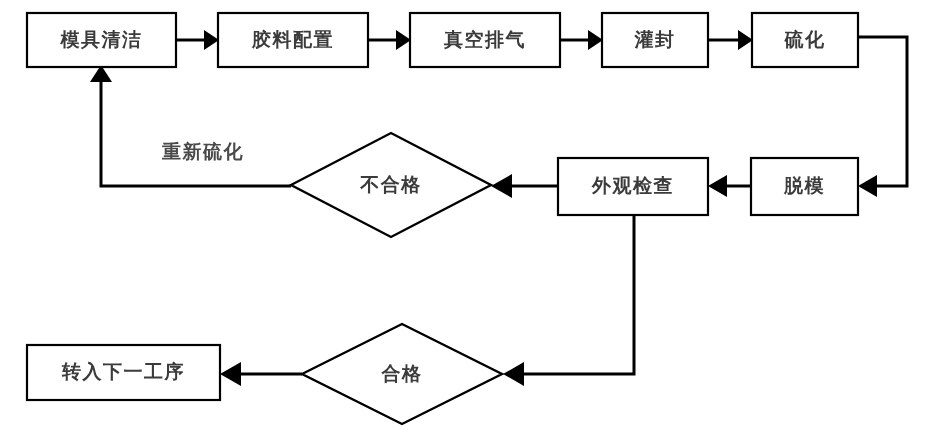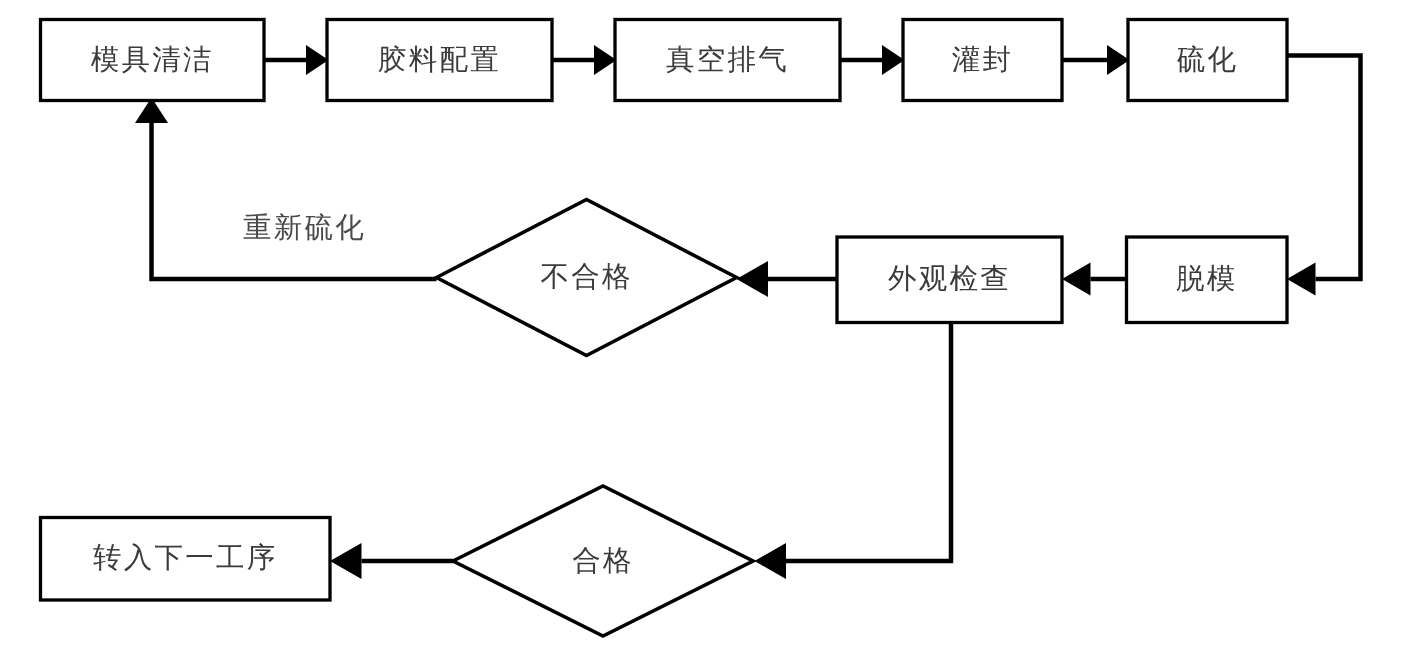--- a/index.html
+++ b/index.html
@@ -10,20 +10,21 @@
   }
   body {
     font-family: "DejaVu Serif", "Liberation Serif", serif;
   }
   #flow-root {
     position: relative;
     width: 937px;
     height: 443px;
     background: #ffffff;
     overflow: hidden;
+    font-weight: bold;
   }
   #flow-svg {
     position: absolute;
     left: 0;
     top: 0;
     width: 937px;
     height: 443px;
   }
   .node-label {
     fill: #3b3b3b;

